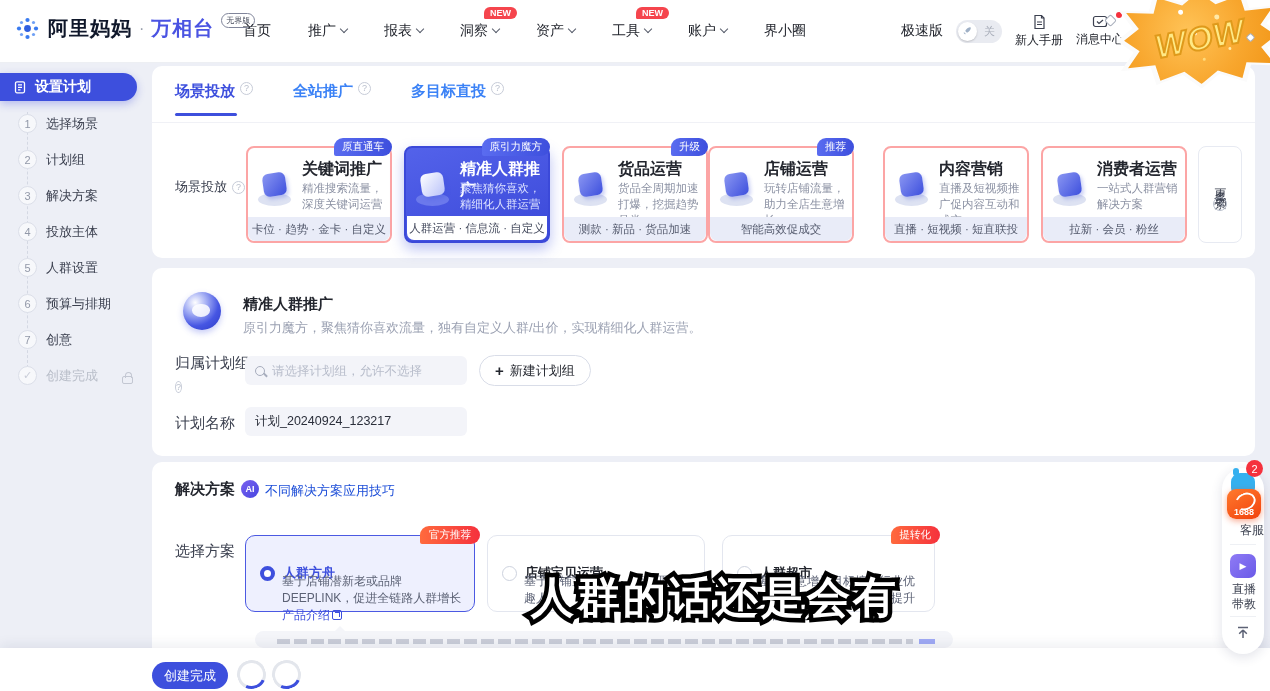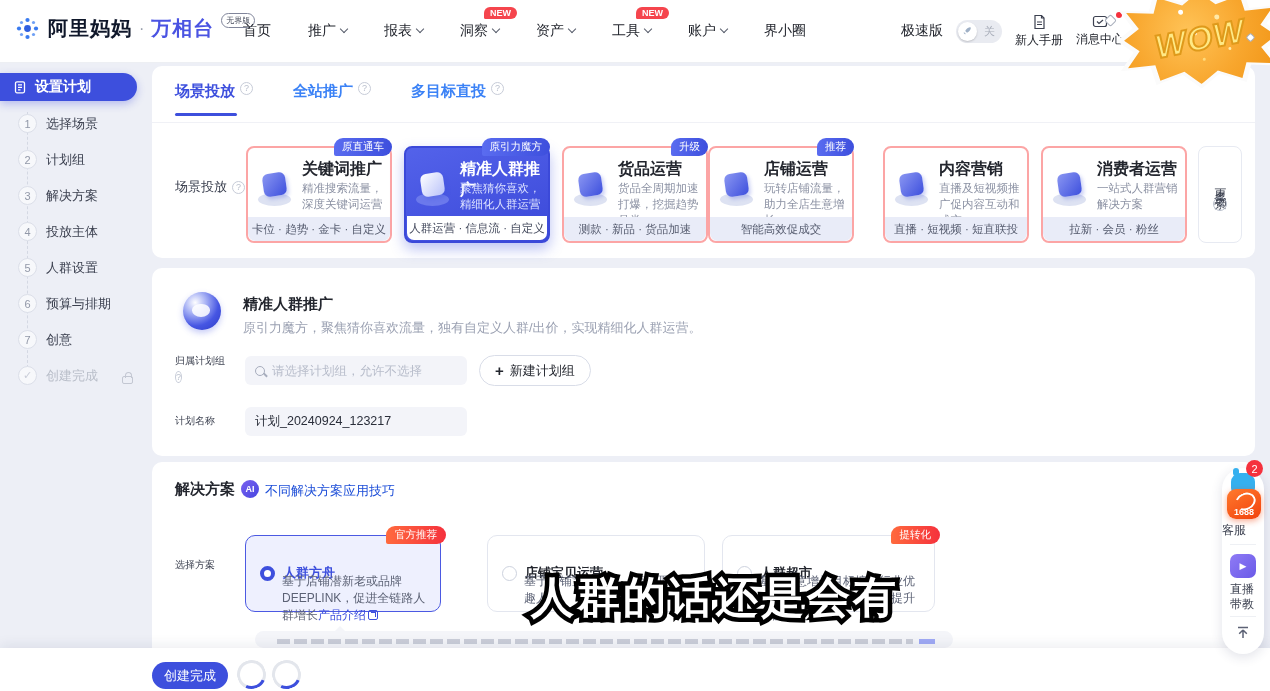--- a/index.html
+++ b/index.html
@@ -89,21 +89,21 @@
   .vtext{writing-mode:vertical-rl;letter-spacing:3px}
   .circ-arrow{width:14px;height:14px;border:1px solid #b9bfcc;border-radius:50%;position:relative}
   .circ-arrow::before{content:"";position:absolute;left:4px;top:4px;width:4px;height:4px;border-right:1.2px solid #9aa0ad;border-bottom:1.2px solid #9aa0ad;transform:rotate(-45deg)}
 
   
   .hero-icon{position:absolute;left:31px;top:24px;width:38px;height:38px;border-radius:50%;
              background:radial-gradient(circle at 32% 28%,#ffffff 0%,#aab4f5 28%,#4656e3 62%,#2c3bc4 100%);box-shadow:0 3px 6px rgba(70,86,227,.3)}
   .hero-icon::after{content:"";position:absolute;left:9px;top:12px;width:18px;height:13px;border-radius:45% 45% 50% 50%;background:rgba(255,255,255,.85)}
   .plan-title{position:absolute;left:91px;top:27px;font-size:15px;font-weight:bold;color:#23262e}
   .plan-sub{position:absolute;left:91px;top:51px;font-size:13px;color:#9ba1b2}
-  .form-label{position:absolute;left:23px;font-size:10px;color:#3c4150}
+  .form-label{position:absolute;left:23px;font-size:15px;color:#3c4150}
   .input-box{position:absolute;left:93px;width:222px;height:29px;background:#f3f4f9;border-radius:6px;display:flex;align-items:center;padding:0 10px;gap:7px}
   .input-box input{flex:1;background:transparent;border:none;outline:none;font-size:12.5px;color:#2a2e3a;font-family:inherit;min-width:0}
   .input-box input::placeholder{color:#b7bcca}
   .search-icon{width:10px;height:10px;border:1.4px solid #a7adbd;border-radius:50%;position:relative;flex:none}
   .search-icon::after{content:"";position:absolute;width:5px;height:1.5px;background:#a7adbd;transform:rotate(45deg);right:-4px;bottom:-1px}
   .new-group-btn{position:absolute;left:327px;top:87px;height:31px;padding:0 15px;border:1px solid #d9dde8;border-radius:16px;background:#fff;
                  display:flex;align-items:center;gap:6px;font-size:13px;color:#23262e;cursor:pointer}
   .plus-icon{font-size:15px;font-weight:bold;color:#23262e;line-height:1}
   .plus-icon::before{content:"+"}
 
@@ -148,21 +148,21 @@
   
   .rail{position:absolute;left:1222px;top:468px;width:42px;height:186px;background:#fff;border-radius:21px;z-index:60;
         box-shadow:0 3px 12px rgba(40,50,90,.14)}
   .mascot{position:absolute;left:9px;top:5px;width:24px;height:22px;background:#35b0ef;border-radius:9px 9px 7px 7px}
   .mascot::before{content:"";position:absolute;left:2px;top:-5px;width:6px;height:8px;background:#35b0ef;border-radius:3px}
   .mascot::after{content:"";position:absolute;right:2px;top:-5px;width:6px;height:8px;background:#35b0ef;border-radius:3px}
   .logo1688{position:absolute;left:5px;top:21px;width:34px;height:30px;background:linear-gradient(150deg,#ff7a2e,#f2420d);border-radius:9px;
             color:#fff;display:flex;align-items:flex-end;justify-content:center;font-size:9px;font-weight:bold;padding-bottom:2px;z-index:2;
             box-shadow:0 2px 6px rgba(242,66,13,.45)}
   .logo1688::before{content:"";position:absolute;top:4px;left:8px;width:17px;height:13px;border:2.5px solid #fff;border-radius:50%;border-left-color:transparent;transform:rotate(-25deg)}
-  .rail-label{font-size:12px;color:#3c4150;text-align:left;line-height:15px;cursor:pointer}
+  .rail-label{font-size:12px;color:#3c4150;text-align:right;line-height:15px;cursor:pointer}
   .svc-label{position:absolute;left:0;right:0;top:55px}
   .rail-div{position:absolute;left:8px;right:8px;border-top:1px solid #eef0f4}
   .live-icon{position:absolute;left:8px;top:86px;width:26px;height:24px;background:linear-gradient(135deg,#8f7bf5,#6a5ae8);border-radius:7px;
              color:#fff;font-size:9px;display:flex;align-items:center;justify-content:center;cursor:pointer}
   .live-icon::before{content:"▶"}
   .live-label{position:absolute;left:8px;right:8px;top:114px}
   .back-top{position:absolute;left:13px;top:156px;cursor:pointer}
   .count-badge{position:absolute;left:1246px;top:460px;width:17px;height:17px;border-radius:50%;background:#f5313d;color:#fff;font-size:11px;
                display:flex;align-items:center;justify-content:center;z-index:62}
 </style>
@@ -415,23 +415,23 @@
     <div class="input-box" style="top:139px">
       <input value="计划_20240924_123217" style="">
     </div>
   </div>
 
   <div class="panel" id="panel-solution">
     <div class="sol-title">解决方案</div>
     <div class="ai-chip">AI</div>
     <div class="tips-link">不同解决方案应用技巧</div>
 
-    <div class="form-label" style="top:96px">选择方案</div>
-
-    <div class="opt-card selected" style="left:93px;width:196px">
+    <div class="form-label" style="top:80px">选择方案</div>
+
+    <div class="opt-card selected" style="left:93px;width:230px">
       <span class="opt-badge">官方推荐</span>
       <span class="opt-head">
         <span class="radio on"></span>
         <span class="opt-title">人群方舟</span>
       </span>
       <span class="opt-desc"><span>基于店铺潜新老或品牌DEEPLINK，促进全链路人群增长</span><span class="opt-link">产品介绍</span><span class="ext-icon"></span></span>
     </div>
     <div class="opt-card" style="left:335px;width:218px">
       <span class="opt-head">
         <span class="radio"></span>

